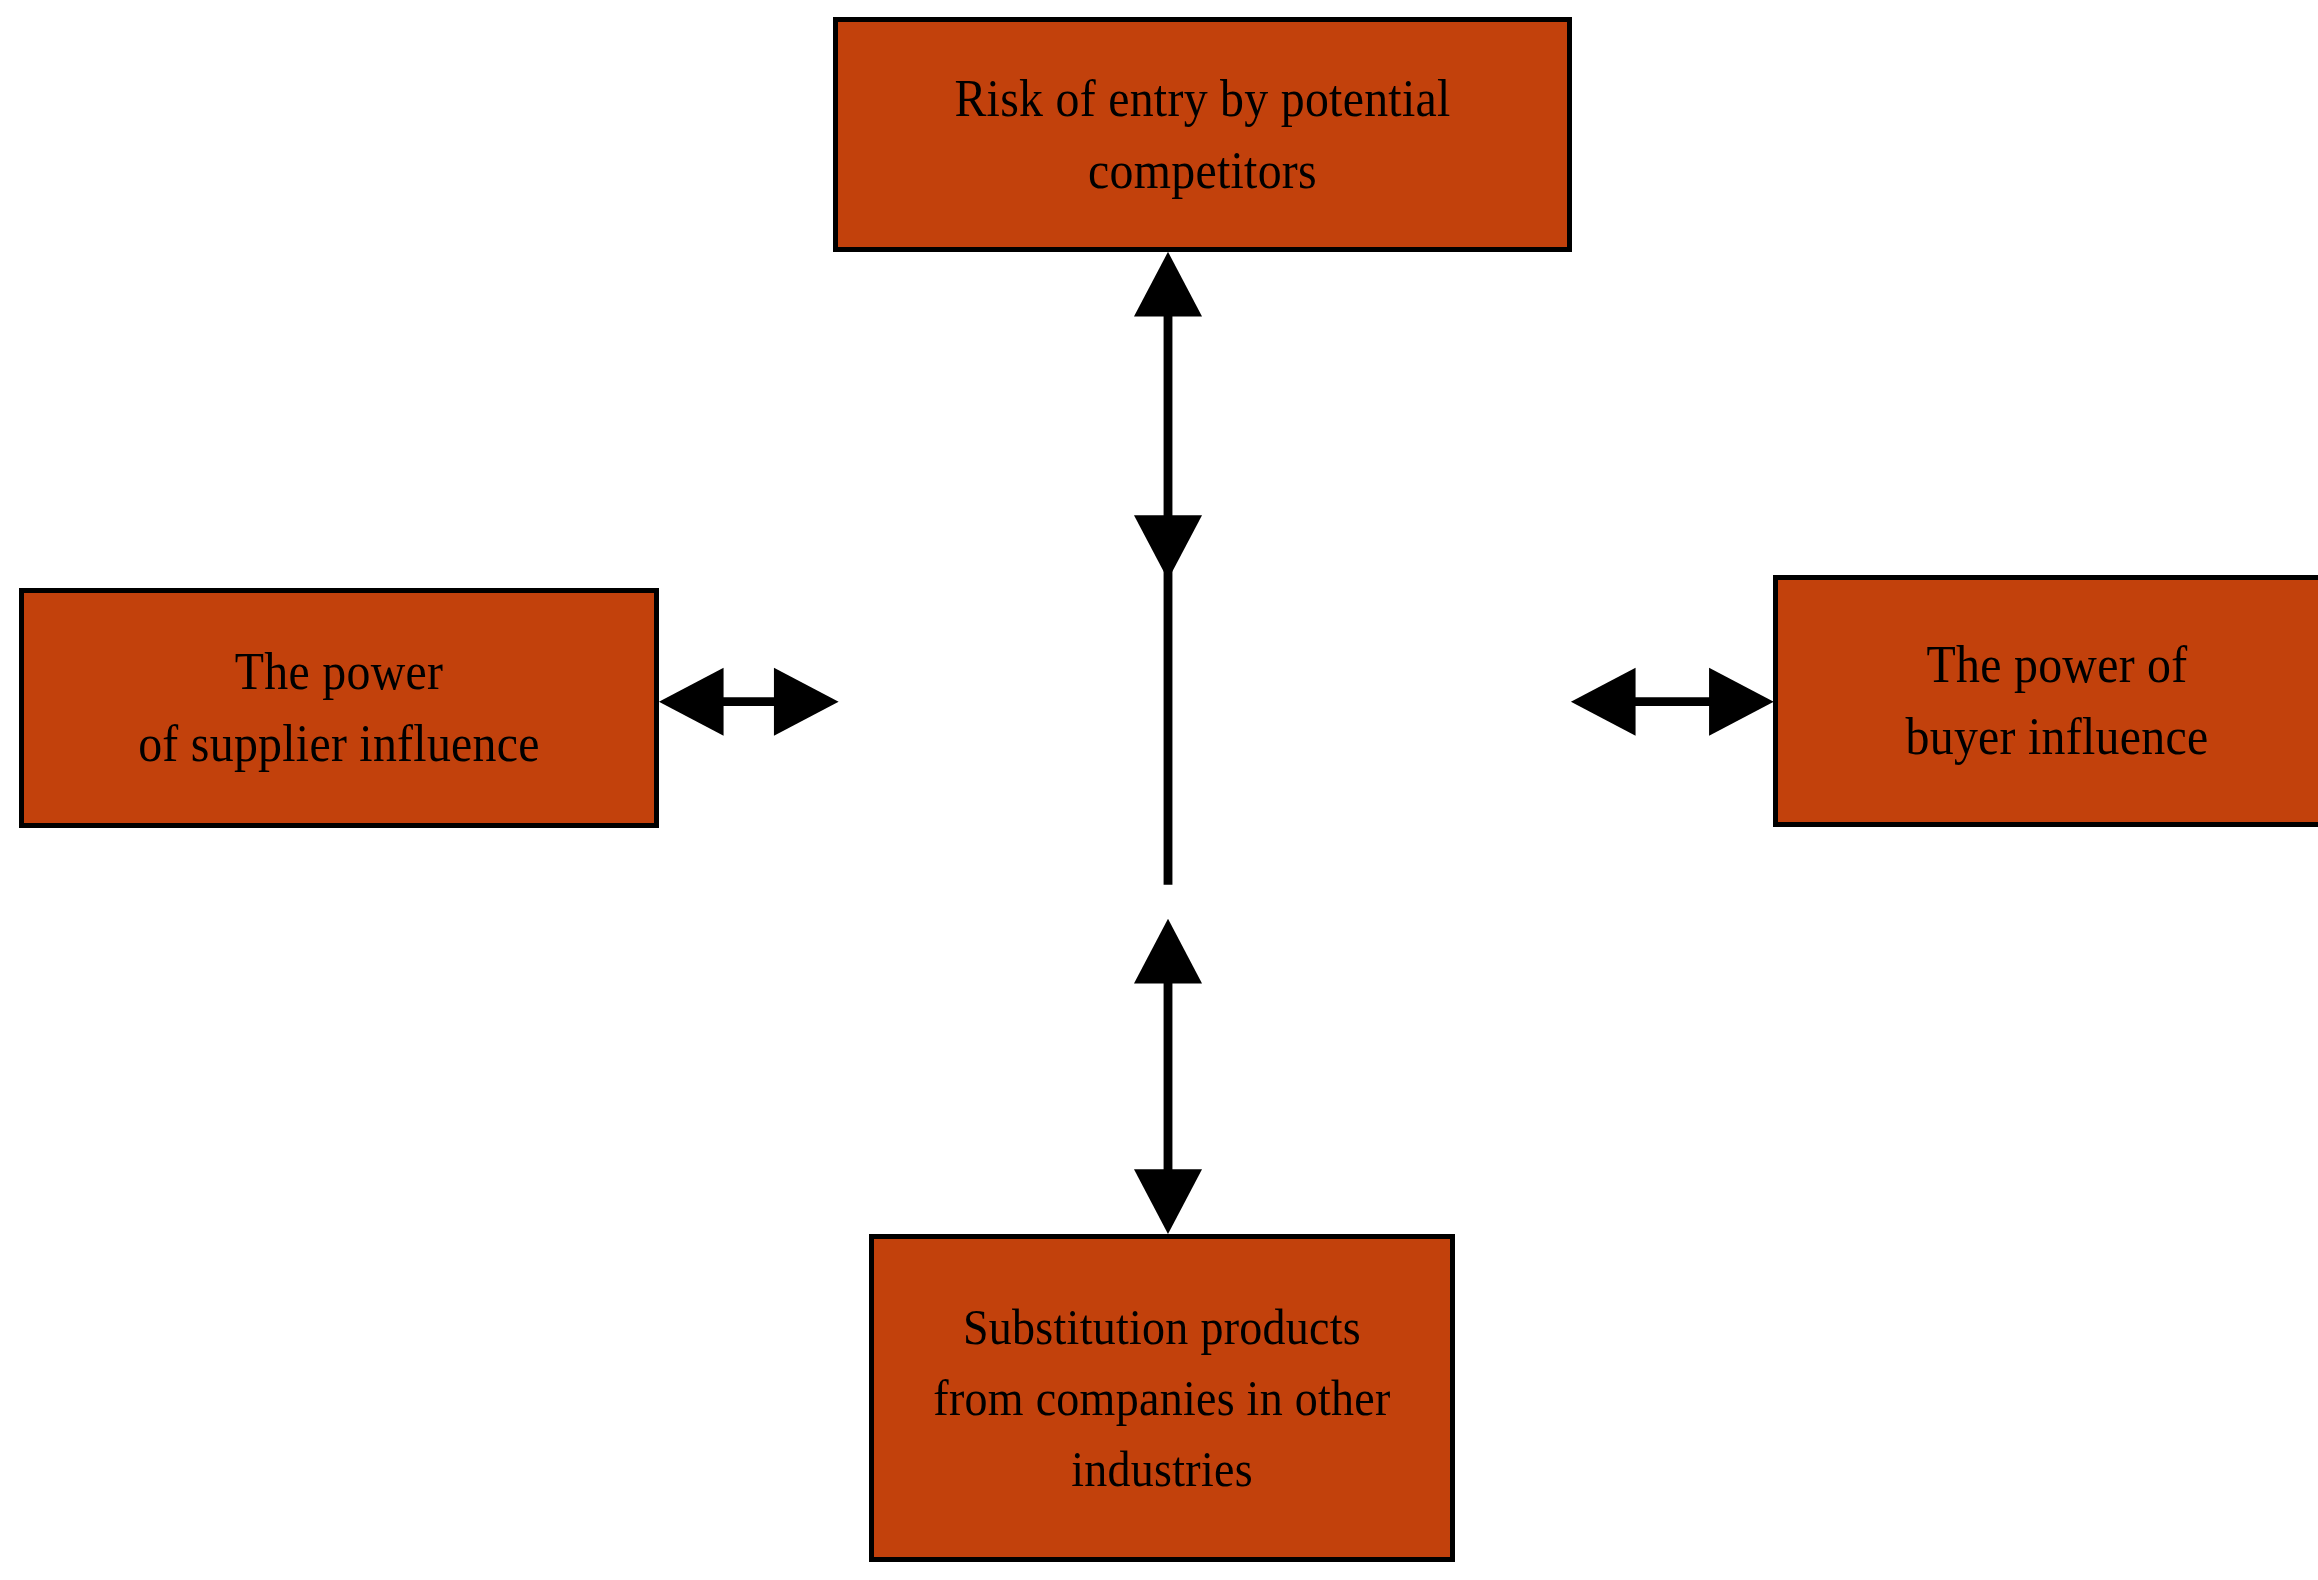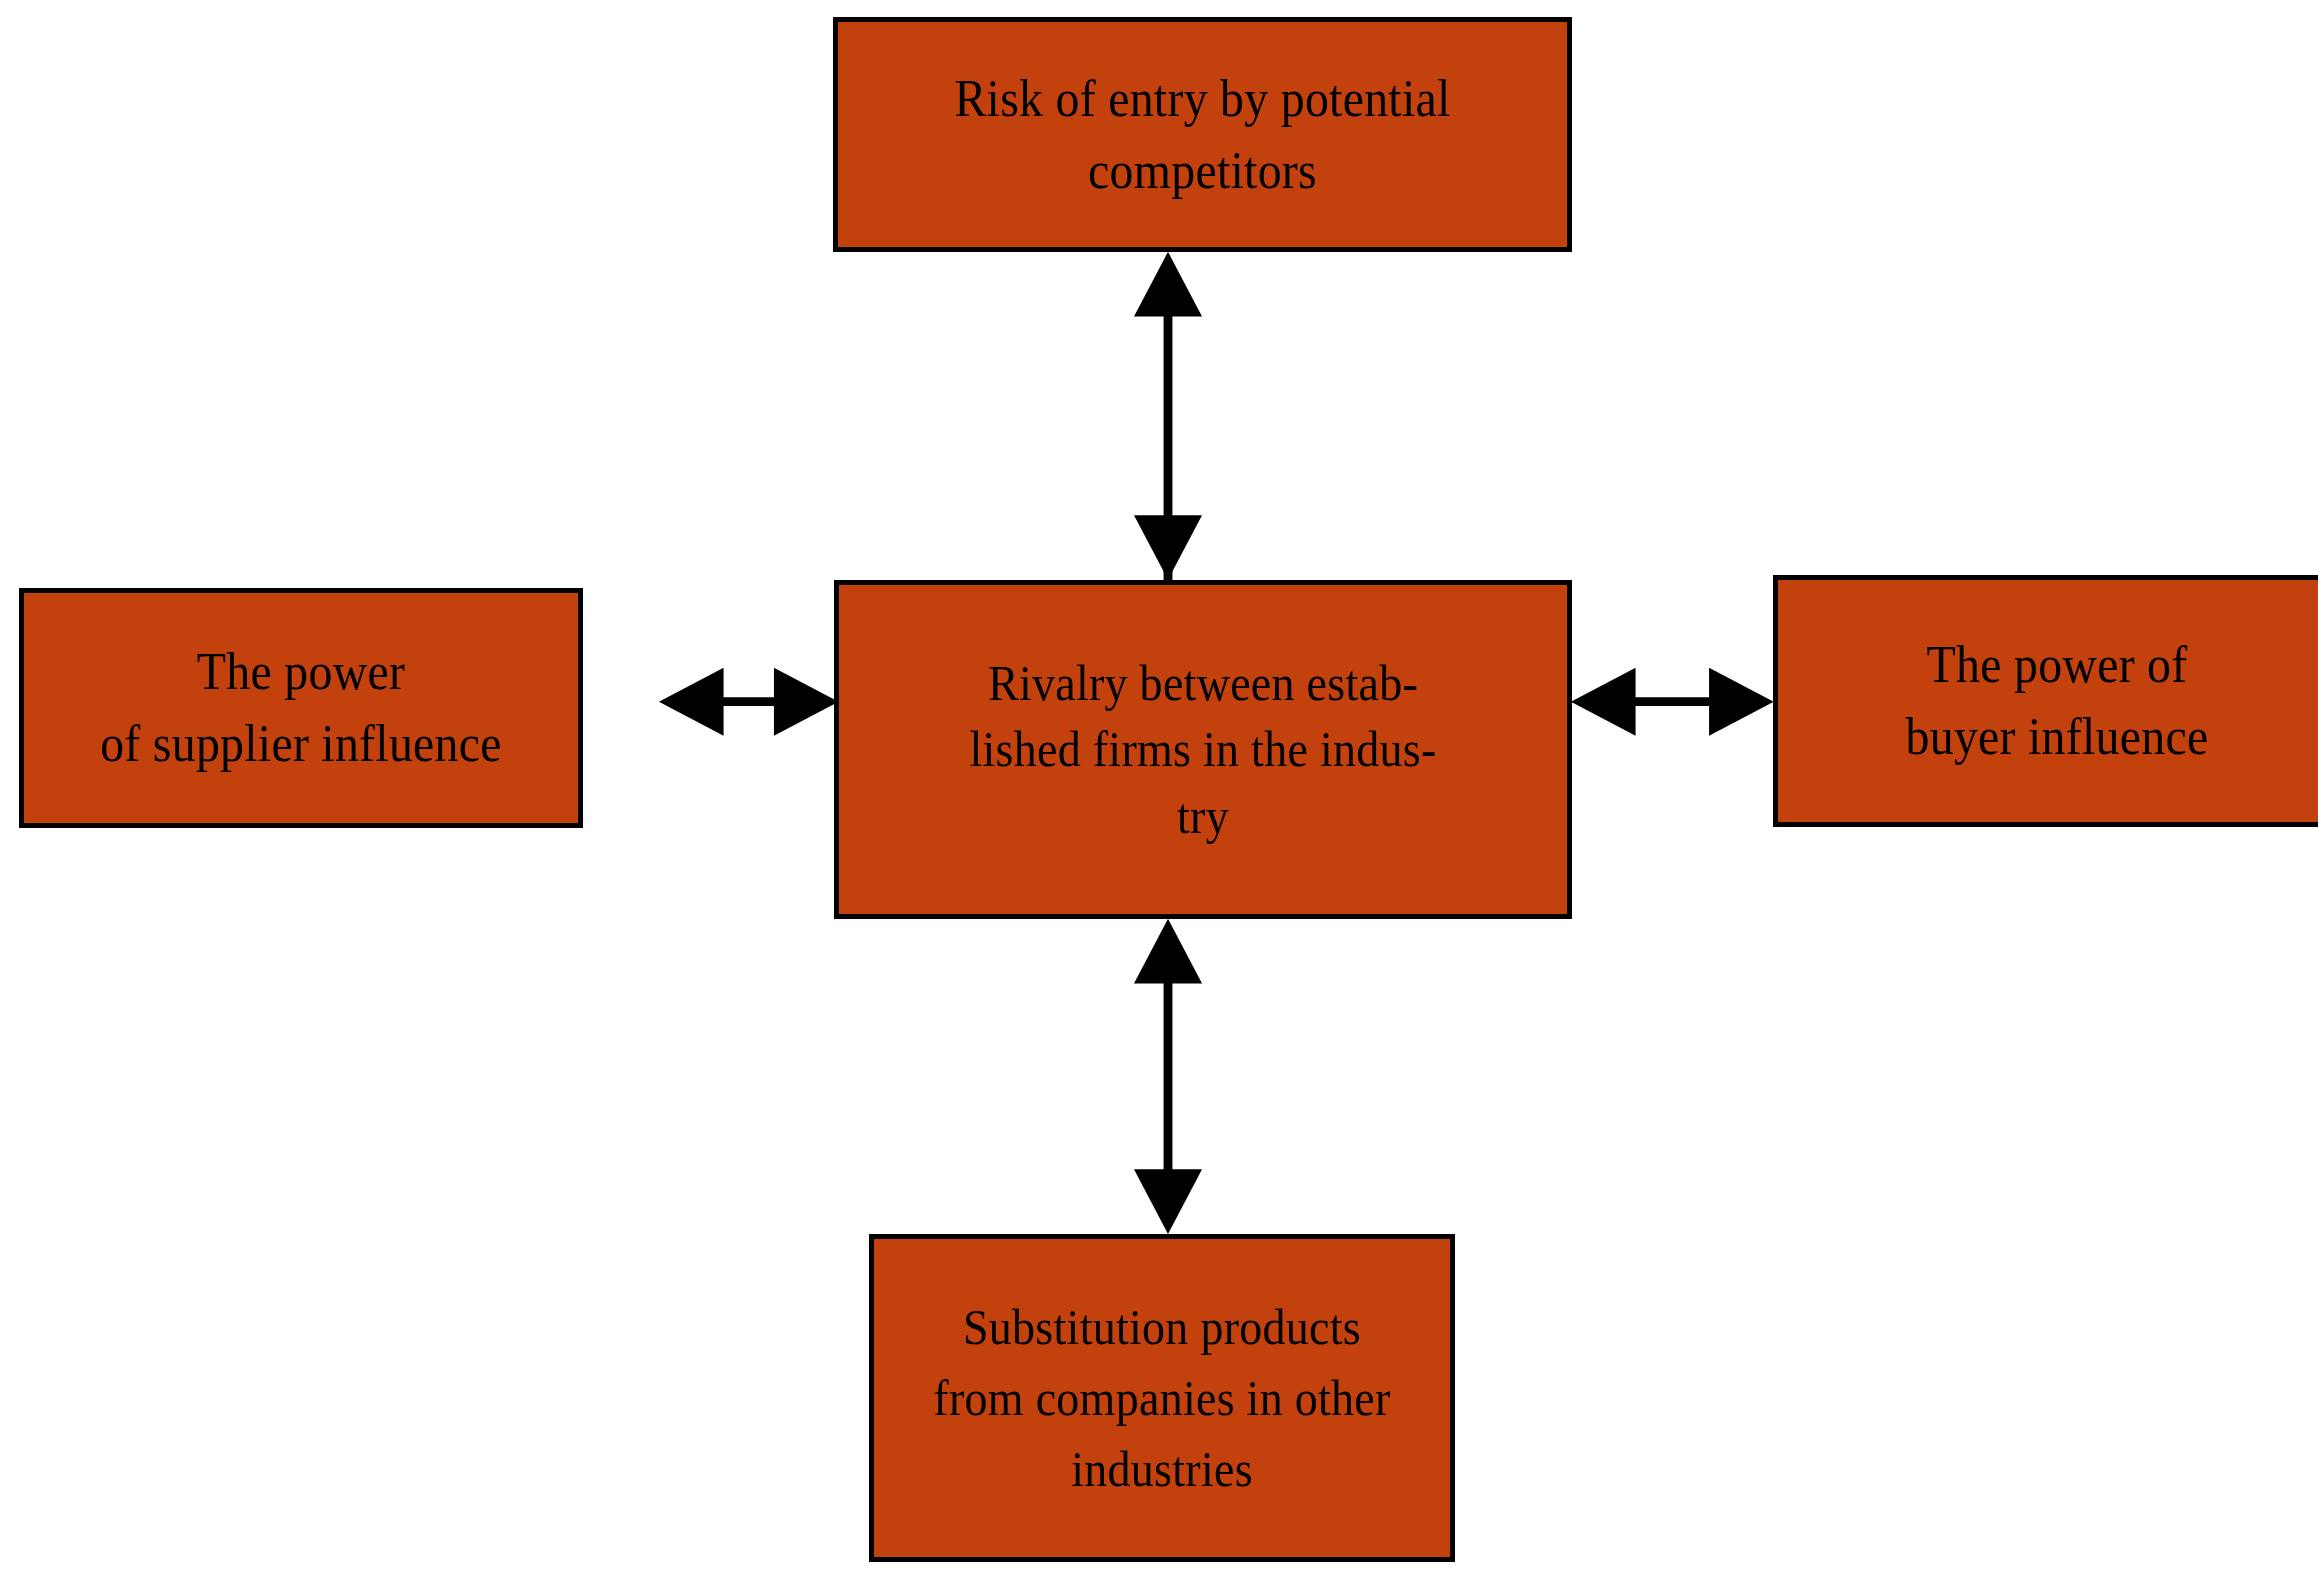--- a/index.html
+++ b/index.html
@@ -32,21 +32,21 @@
     font-size: 52px;
     line-height: 1.28;
     letter-spacing: 0.3px;
     white-space: pre-line;
     transform: scaleX(0.92);
     transform-origin: center center;
   }
   
   #node-top    { left: 833px; top: 17px;   width: 739px; height: 235px; }
   #node-center { left: 834px; top: 580px;  width: 738px; height: 339px; }
-  #node-left   { left: 19px;   top: 588px;  width: 564px;  height: 240px; }
+  #node-left   { left: 19px;   top: 588px;  width: 640px;  height: 240px; }
   #node-right  { left: 1773px; top: 575px;  width: 568px;  height: 252px; }
   #node-bottom { left: 834px; top: 1234px; width: 586px; height: 328px; margin-left: 35px; }
 
   #node-center .label { font-size: 50px; line-height: 1.33; }
   #node-bottom .label { font-size: 50px; line-height: 1.42; }
   #node-top .label    { line-height: 1.38; }
   #node-left .label   { line-height: 1.38; }
   #node-right .label  { line-height: 1.38; }
 
   
@@ -95,25 +95,20 @@
   <div class="node" id="node-top">
     <span class="label">Risk of entry by potential
 competitors</span>
   </div>
 
   <div class="node" id="node-left">
     <span class="label">The power
 of supplier influence</span>
   </div>
 
-  <div class="node" id="node-center">
-    <span class="label">Rivalry between estab-
-lished firms in the indus-
-try</span>
-  </div>
 
   <div class="node" id="node-right">
     <span class="label">The power of
 buyer influence</span>
   </div>
 
   <div class="node" id="node-bottom">
     <span class="label">Substitution products
 from companies in other
 industries</span>

